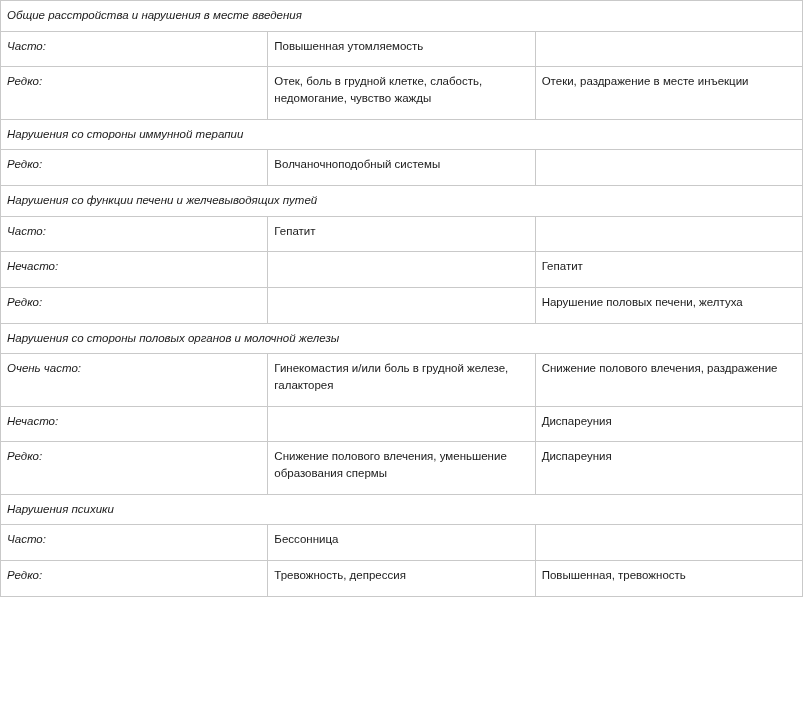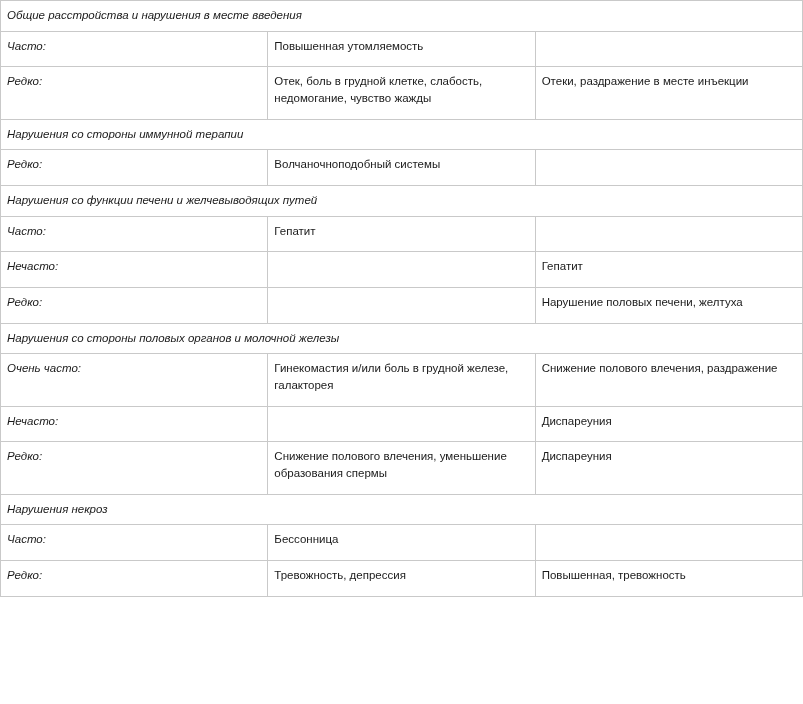--- a/index.html
+++ b/index.html
@@ -191,21 +191,21 @@
             <span class="cell-text">Снижение полового влечения, уменьшение образования спермы</span>
           </td>
         <td class="col-b">
             <span class="cell-text">Диспареуния</span>
           </td>
       </tr>
 
 
       <tr class="section-row">
         <td colspan="3">
-            <span class="cell-text">Нарушения некроз</span>
+            <span class="cell-text">Нарушения психики</span>
           </td>
       </tr>
 
       <tr>
         <td class="col-freq">
             <span class="cell-text">Часто:</span>
           </td>
         <td class="col-a">
             <span class="cell-text">Бессонница</span>
           </td>

